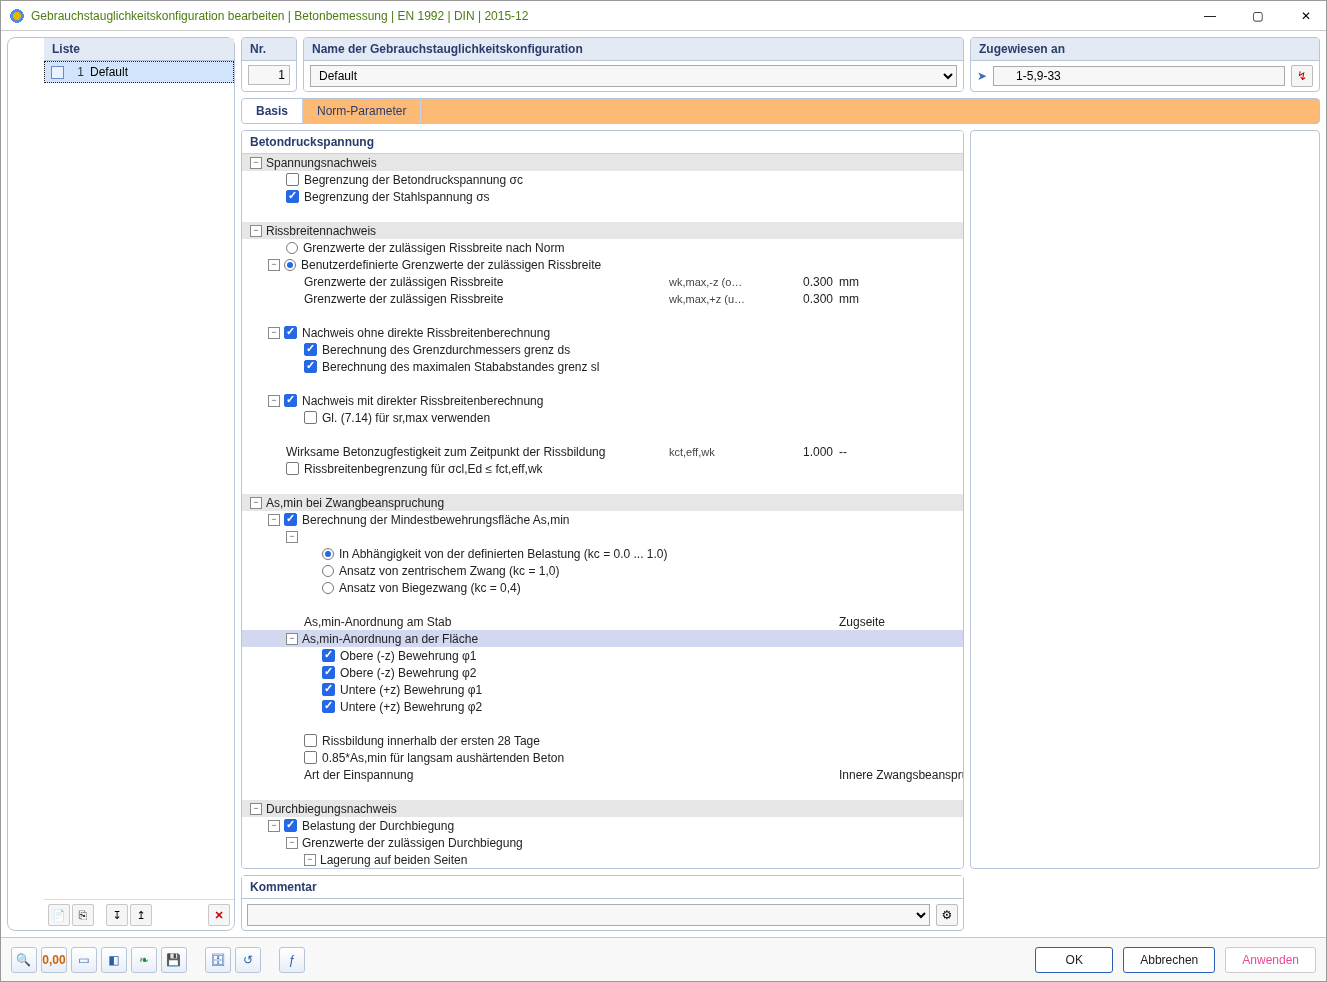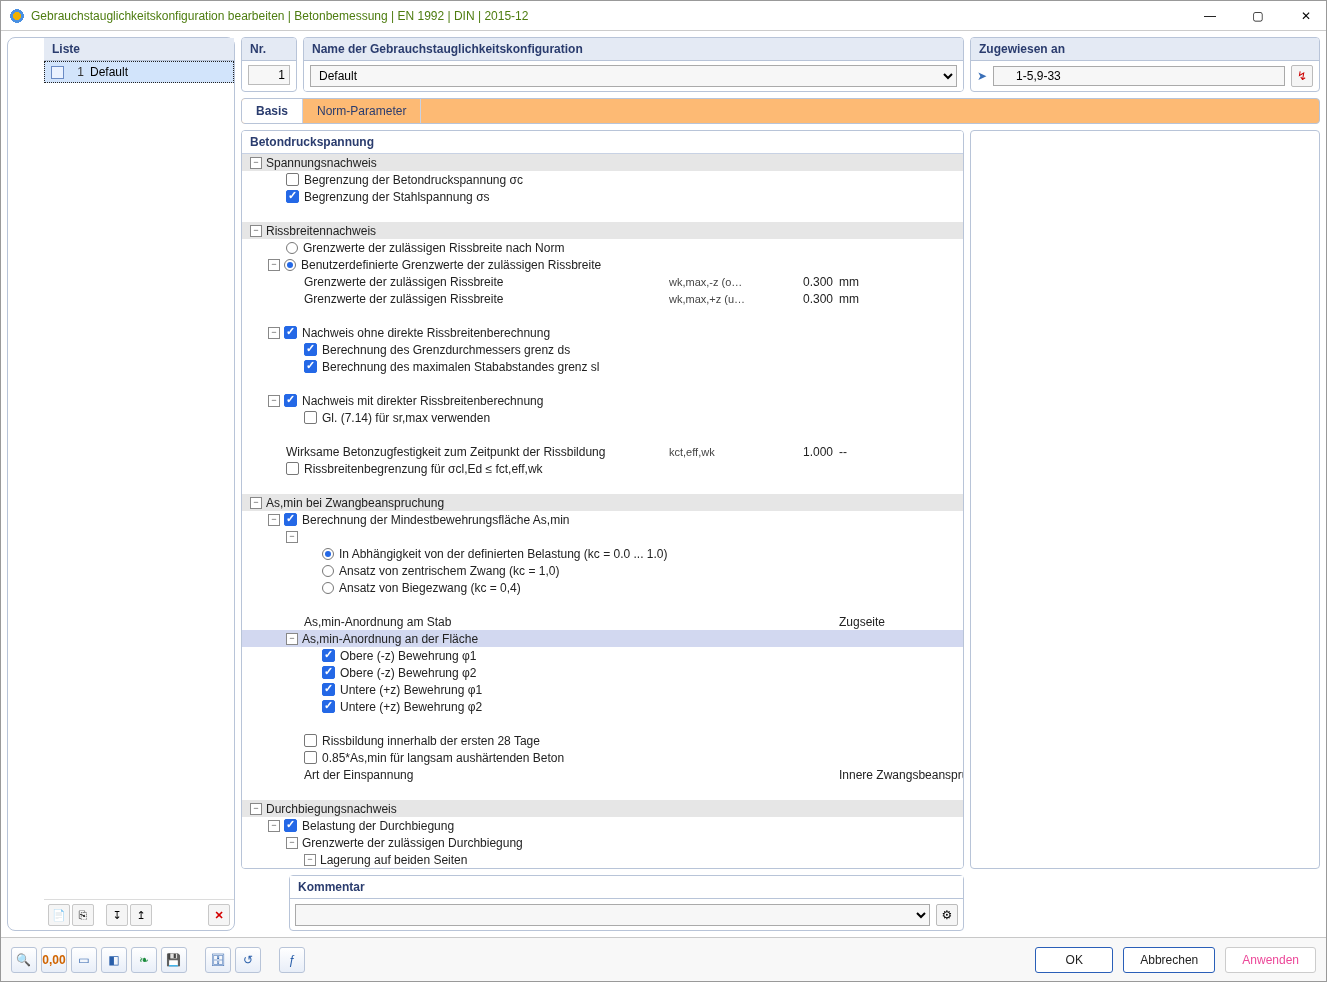--- a/index.html
+++ b/index.html
@@ -64,21 +64,21 @@
 .col3 { width:70px; text-align:right; font-size:12px; color:#222; padding-right:6px;}
 .col4 { width:120px; font-size:12px; color:#222; }
 .valtxt { white-space:nowrap; }
 
 .side-preview { width:350px; border:1px solid #b8c4d8; border-radius:4px; background:#fff;}
 
 
 .comment-box { height:56px; border:1px solid #b8c4d8; border-radius:4px; display:flex; flex-direction:column; }
 .comment-body { padding:5px; display:flex; gap:6px; align-items:center;}
 .comment-body select { flex:1; border:1px solid #aaa; padding:2px 4px; background:#f7f7f7;}
-.comment-wrap { display:flex; gap:18px;margin-left:48px;}
+.comment-wrap { display:flex; gap:18px;}
 .comment-left { flex:1; }
 
 
 .bottombar { height:44px; border-top:1px solid #c8c8c8; display:flex; align-items:center; padding:0 10px; gap:4px; background:#f8f8f8;}
 .bottombar .tbtn { width:26px; height:26px; border:1px solid #b8c4d8; border-radius:3px; background:linear-gradient(#fff,#e8eef8); display:flex; align-items:center; justify-content:center; font-size:13px; color:#2a5faa;}
 .bottombar .tbtn.orange { color:#d06400; font-weight:bold;}
 .bottombar .tbtn.green { color:#188a3a; }
 .bottombar .spacer { flex:1; }
 .btn { min-width:78px; height:26px; border:1px solid #2a5fb8; border-radius:3px; background:#fff; color:#222; padding:0 16px; margin-left:6px;}
 .btn.disabled { color:#ec4899; border-color:#ccc; }

